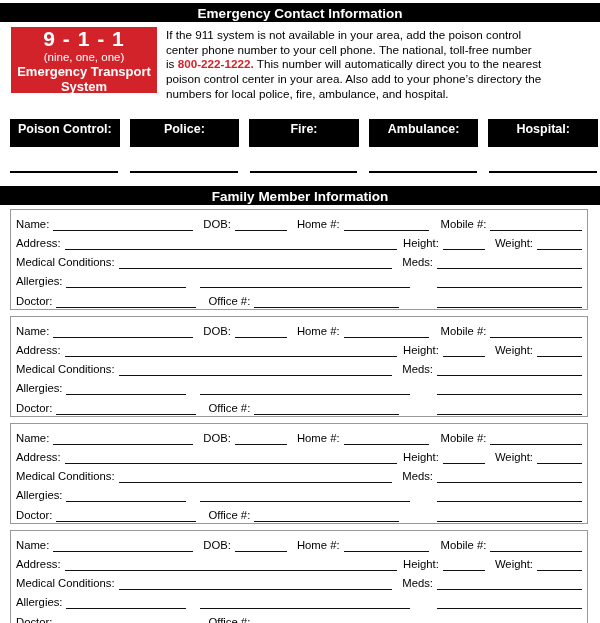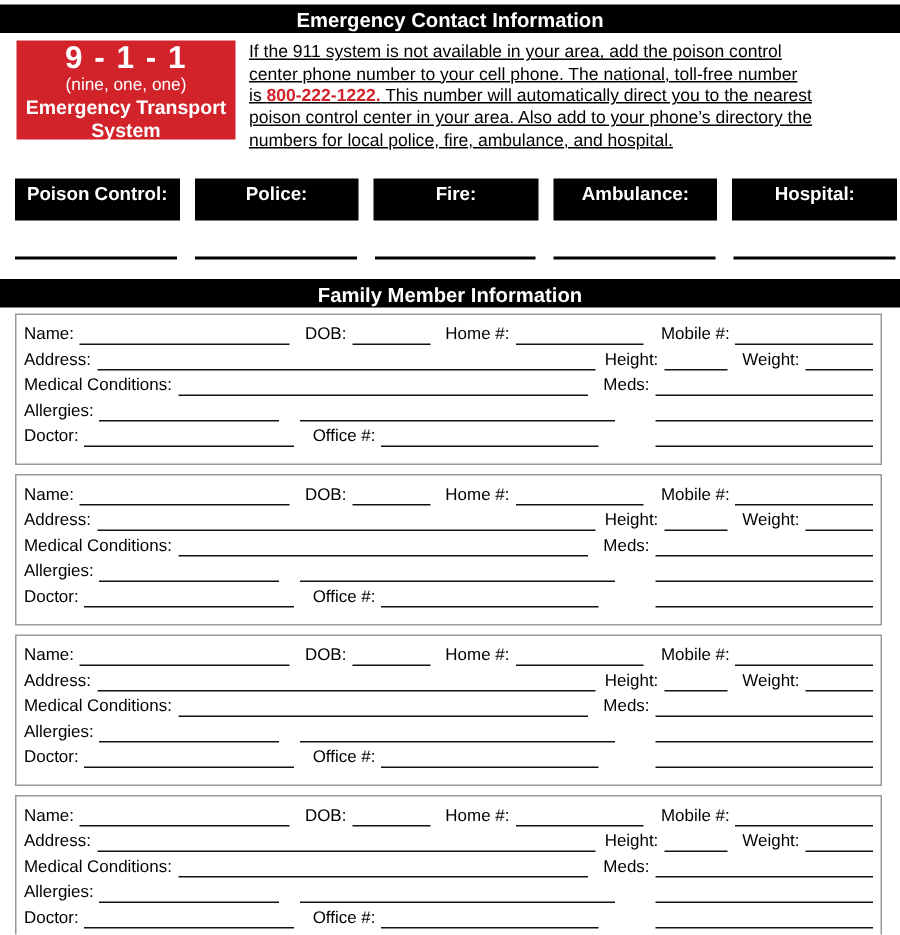--- a/index.html
+++ b/index.html
@@ -18,37 +18,37 @@
 
   .intro-row{display:flex;margin:5px 12px 0 11px;}
   .red-box{
     width:146px;height:66px;background:var(--accent-red);color:#fff;
     display:flex;flex-direction:column;justify-content:center;align-items:center;
     text-align:center;flex-shrink:0;
   }
   .red-box .big{font-size:21px;font-weight:bold;letter-spacing:1px;line-height:24px;}
   .red-box .words{font-size:11.5px;font-weight:normal;line-height:13px;}
   .red-box .caption{font-size:13px;font-weight:bold;line-height:15px;}
-  .intro-text{flex:1;margin-left:9px;font-size:11.7px;line-height:14.7px;padding-top:1px;text-decoration:underline;}
+  .intro-text{flex:1;margin-left:9px;font-size:11.7px;line-height:14.7px;padding-top:1px;}
   .phone{color:var(--accent-red);font-weight:bold;}
 
   .numbers-row{display:flex;gap:10px;margin:17px 2px 0 10px;}
   .num-box{
     flex:1;height:28px;background:var(--bar-black);color:#fff;font-weight:bold;
     font-size:12.5px;line-height:20px;text-align:center;
   }
   .numbers-lines{display:flex;gap:12px;margin:24px 3px 0 10px;height:2px;}
   .num-line{flex:1;border-top:2px solid #000;}
 
   .family-bar{margin-top:13px;}
 
   .members{margin:4px 12px 0 10px;}
   .member-block{
     border:1px solid var(--block-border);height:101px;margin-bottom:6px;
-    padding:4px 5px 11px 5px;display:flex;flex-direction:column;
+    padding:4px 5px 1px 5px;display:flex;flex-direction:column;
     justify-content:space-between;
   }
   .f-row{display:flex;align-items:flex-end;font-size:11.3px;line-height:13px;height:17px;}
   .lbl{white-space:nowrap;margin-right:4px;}
   .ln{border-bottom:1px solid #111;height:12px;}
   .w140{width:140px;}  .w120{width:120px;}  .w52{width:52px;}
   .w85{width:85px;}    .w42{width:42px;}    .w45{width:45px;}
   .w145{width:145px;}  .w210{width:210px;}  .w135{width:145px;}
   .grow{flex:1;}
   .ml6{margin-left:6px;} .ml10{margin-left:10px;} .ml12{margin-left:12px;}

